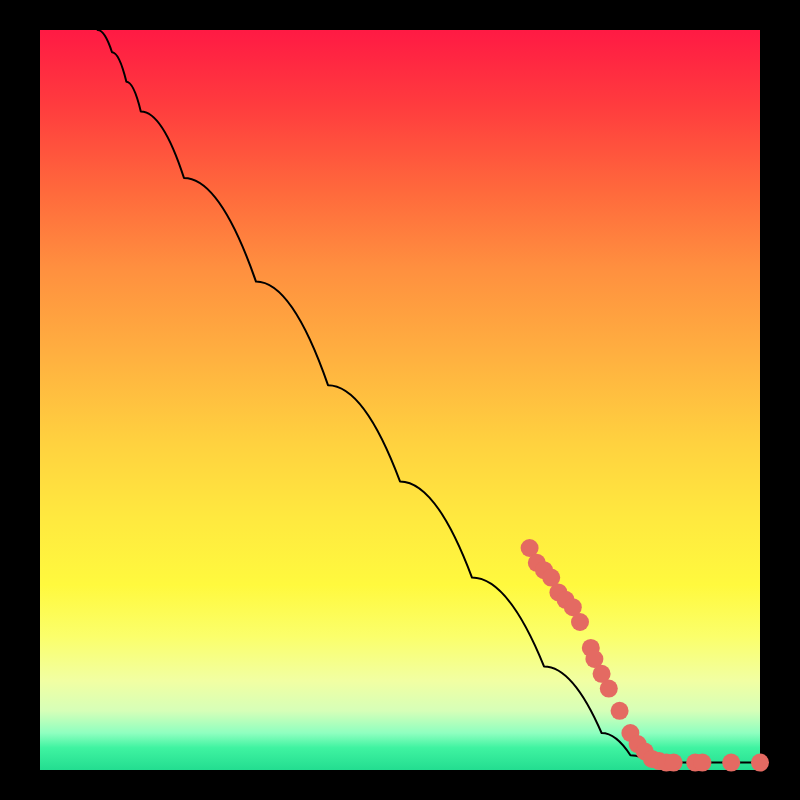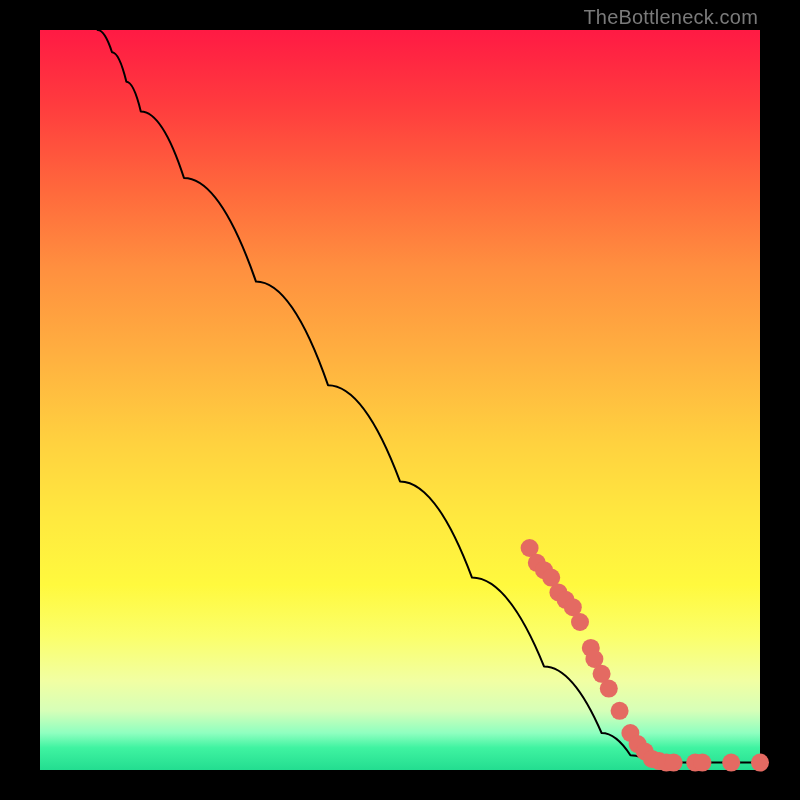--- a/index.html
+++ b/index.html
@@ -57,21 +57,20 @@
     top: 0;
     width: 720px;
     height: 740px;
     overflow: visible;
   }
 </style>
 </head>
 <body>
 
 <div class="frame">
-  <div class="watermark">TheBottleneck.com</div>
 
   <div class="plot-area">
     <svg class="curve" viewBox="0 0 720 740" preserveAspectRatio="none">
       <path id="curve-path" fill="none" stroke-width="2" stroke-linecap="round" stroke-linejoin="round" d="M 57.6 0.0 Q 64.8 0.0 72.0 22.2 Q 79.2 22.2 86.4 51.8 Q 93.6 51.8 100.8 81.4 Q 122.4 81.4 144.0 148.0 Q 180.0 148.0 216.0 251.6 Q 252.0 251.6 288.0 355.2 Q 324.0 355.2 360.0 451.4 Q 396.0 451.4 432.0 547.6 Q 468.0 547.6 504.0 636.4 Q 532.8 636.4 561.6 703.0 Q 576.0 703.0 590.4 725.2 Q 601.2 725.2 612.0 732.6 Q 630.0 732.6 648.0 732.6 Q 666.0 732.6 684.0 732.6 Q 702.0 732.6 720.0 732.6 " stroke="#000000"></path>
       <g id="markers-group">
           <circle cx="489.6" cy="518.0" r="9" fill="#e46a62"></circle>
           <circle cx="496.8" cy="532.8" r="9" fill="#e46a62"></circle>
           <circle cx="504.0" cy="540.2" r="9" fill="#e46a62"></circle>
           <circle cx="511.2" cy="547.6" r="9" fill="#e46a62"></circle>
           <circle cx="518.4" cy="562.4" r="9" fill="#e46a62"></circle>

